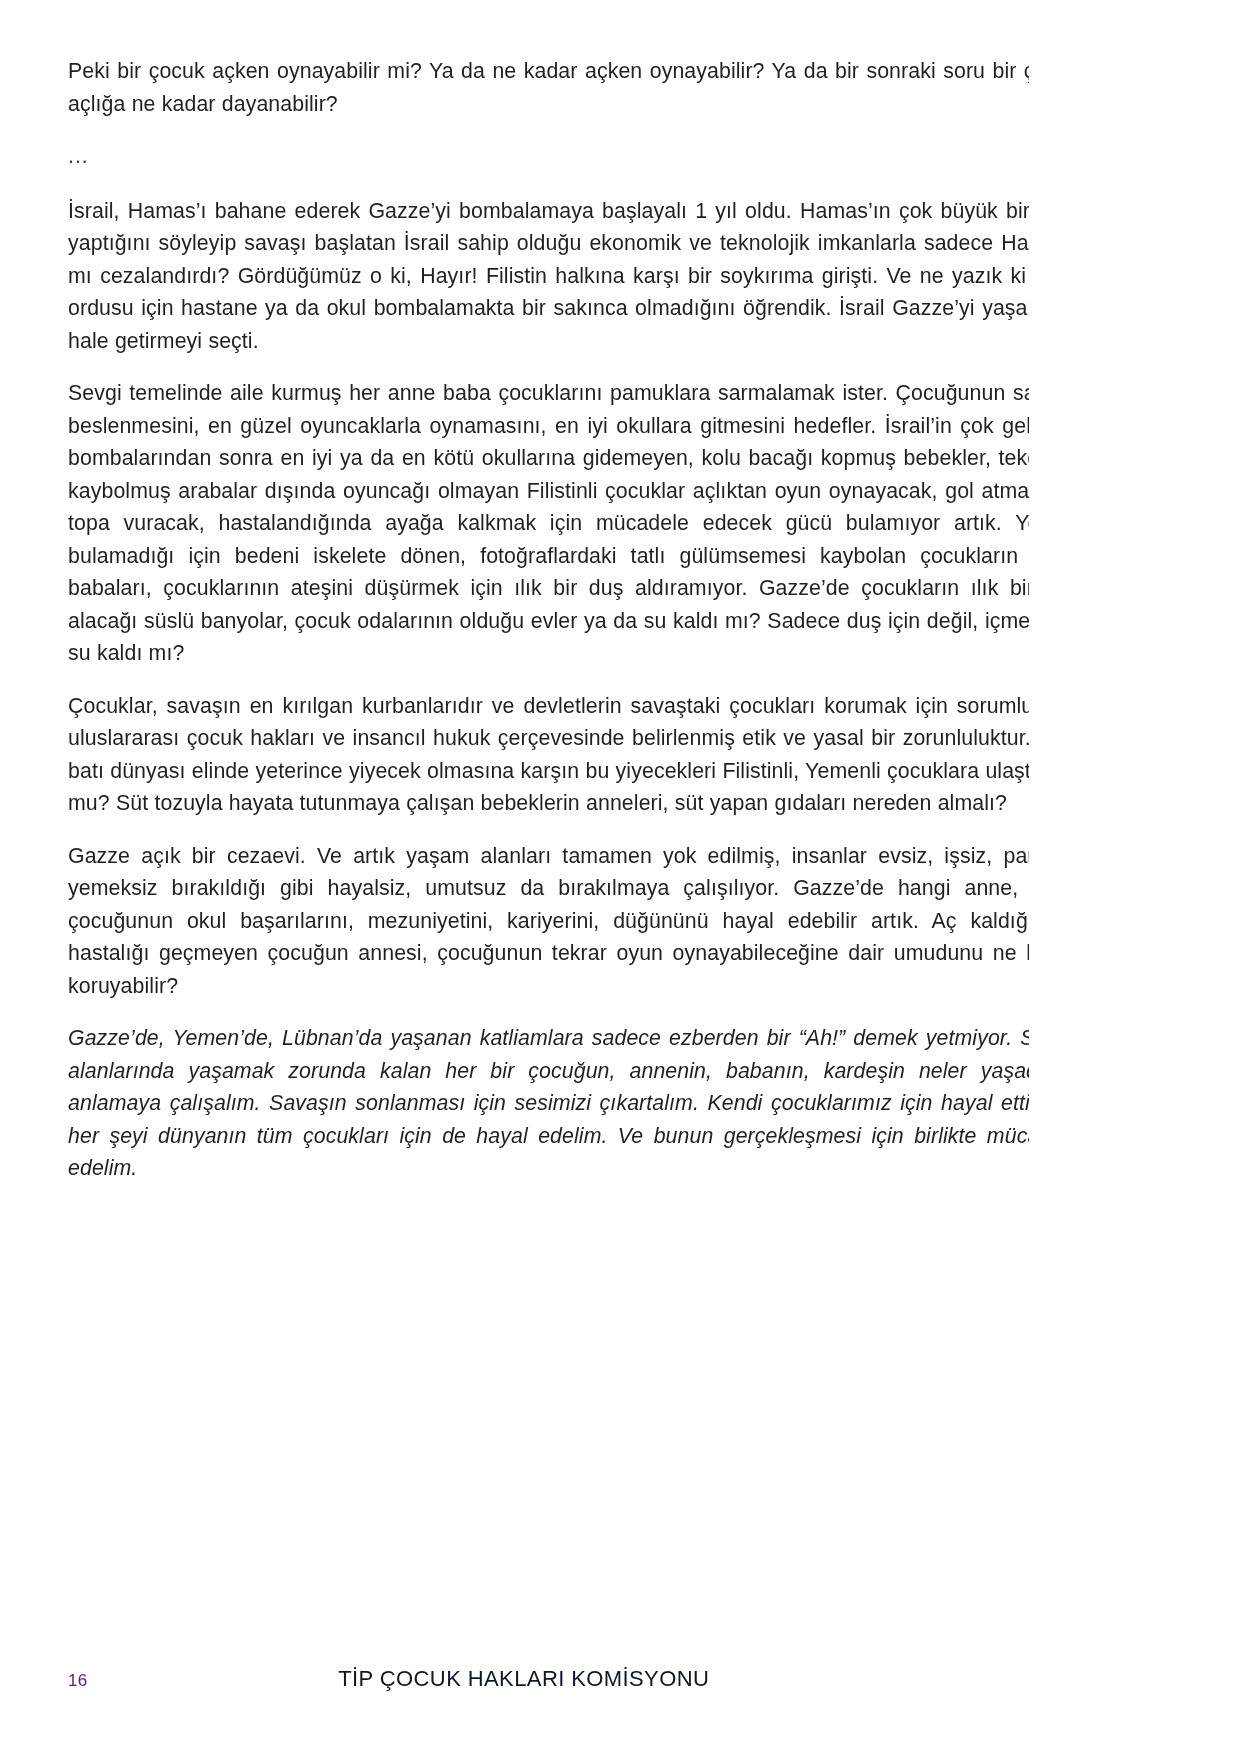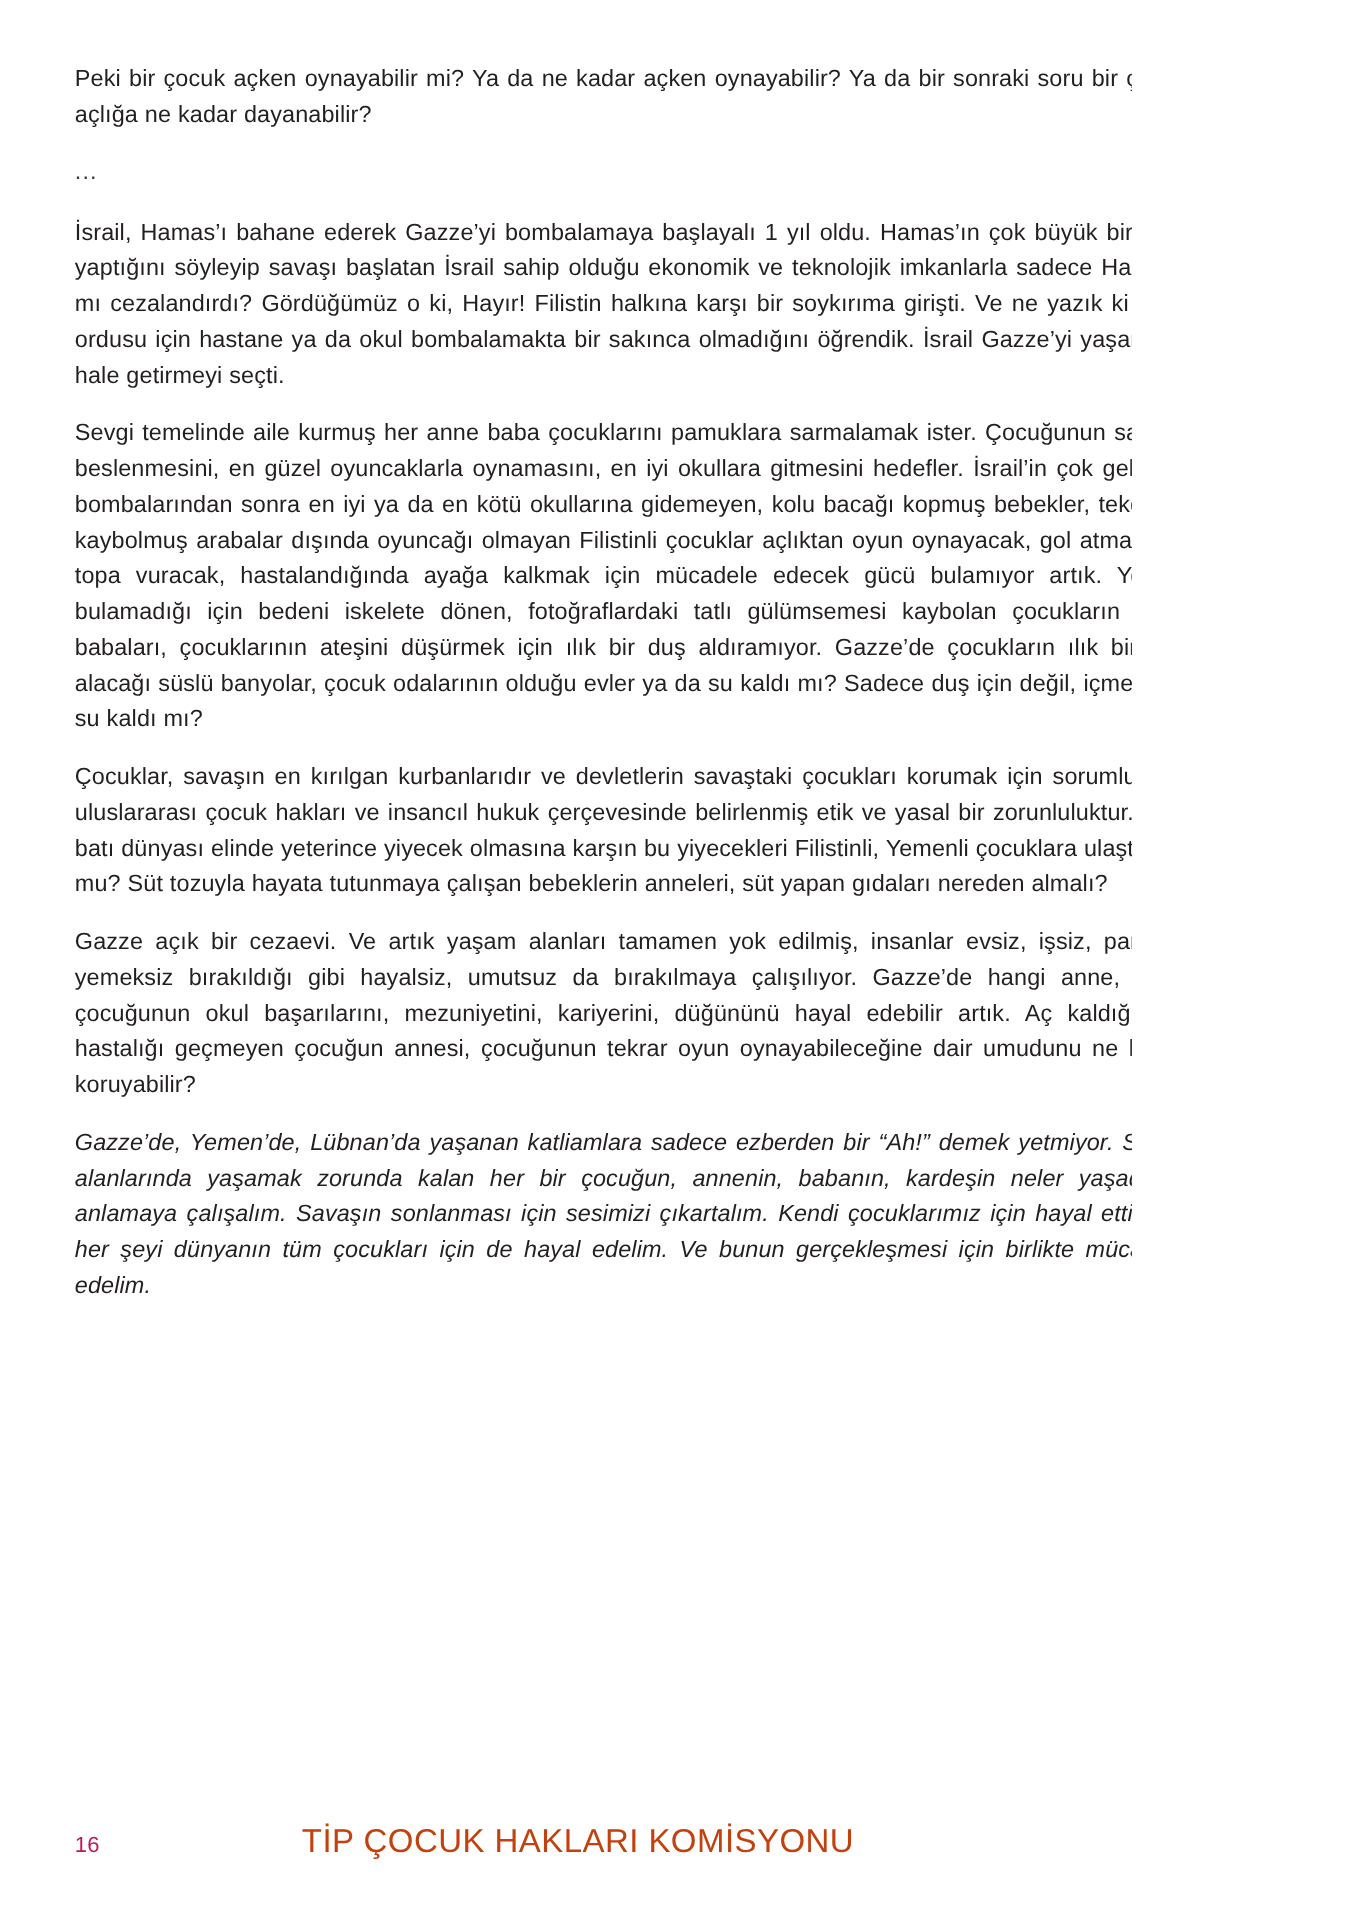--- a/index.html
+++ b/index.html
@@ -54,28 +54,28 @@
     position: absolute;
     left: 68px;
     right: 68px;
     bottom: 62px;
     display: flex;
     align-items: baseline;
     justify-content: space-between;
   }
 
   .folio {
-    font-size: 20px;
-    color: #be185d;
+    font-size: 17px;
+    color: #4c1d95;
     letter-spacing: 0.3px;
   }
 
   .footer-title {
-    font-size: 30px;
-    color: #c2410c;
+    font-size: 22px;
+    color: #0f172a;
     letter-spacing: 0.4px;
     white-space: nowrap;
   }
 
   .footer-spacer {
     flex: 0 0 auto;
     width: 1px;
   }
 </style>
 </head>

